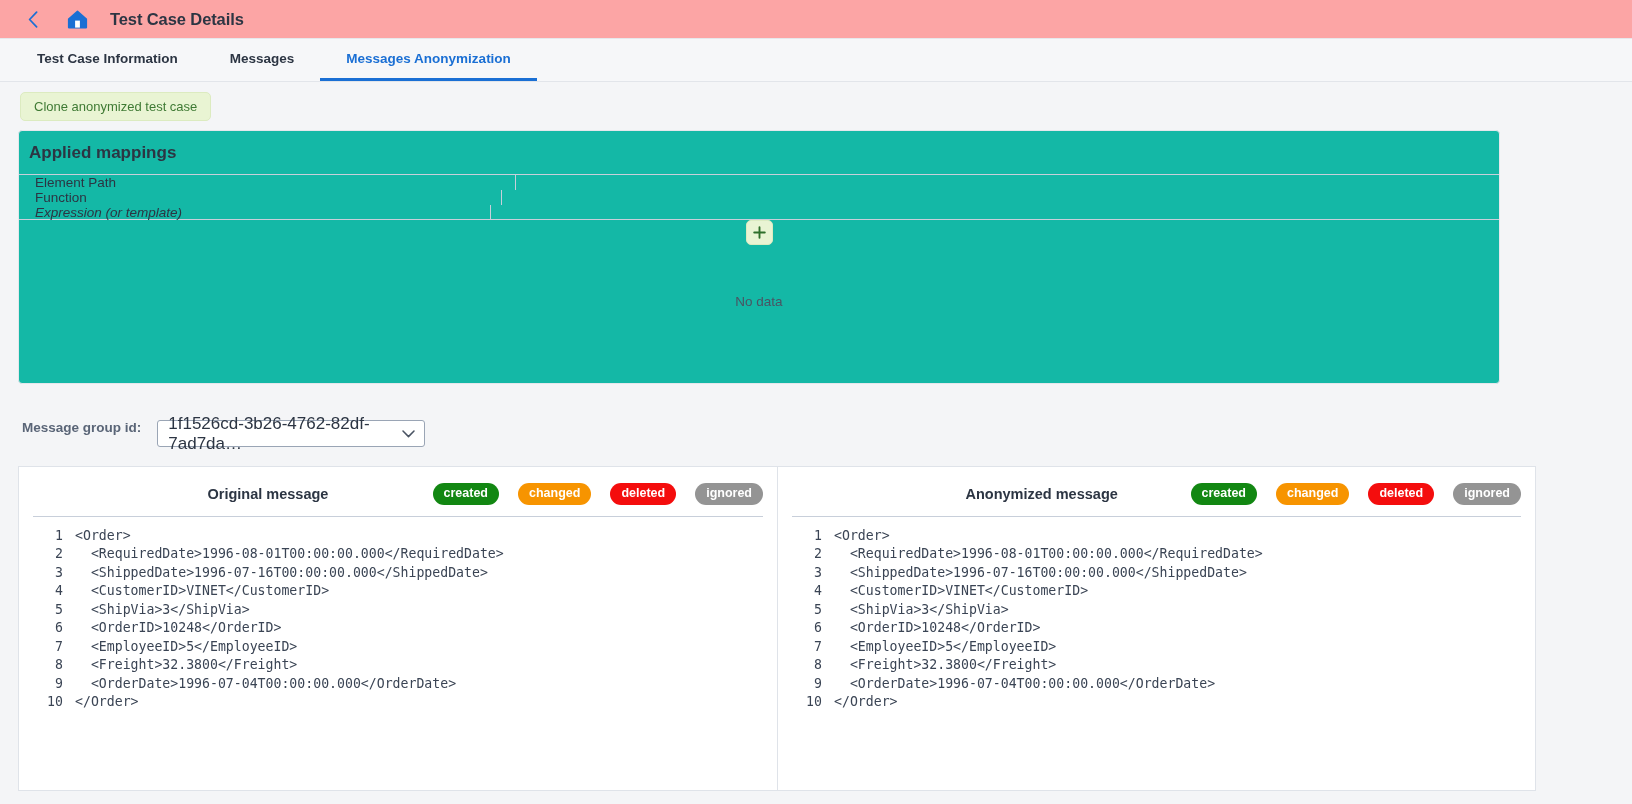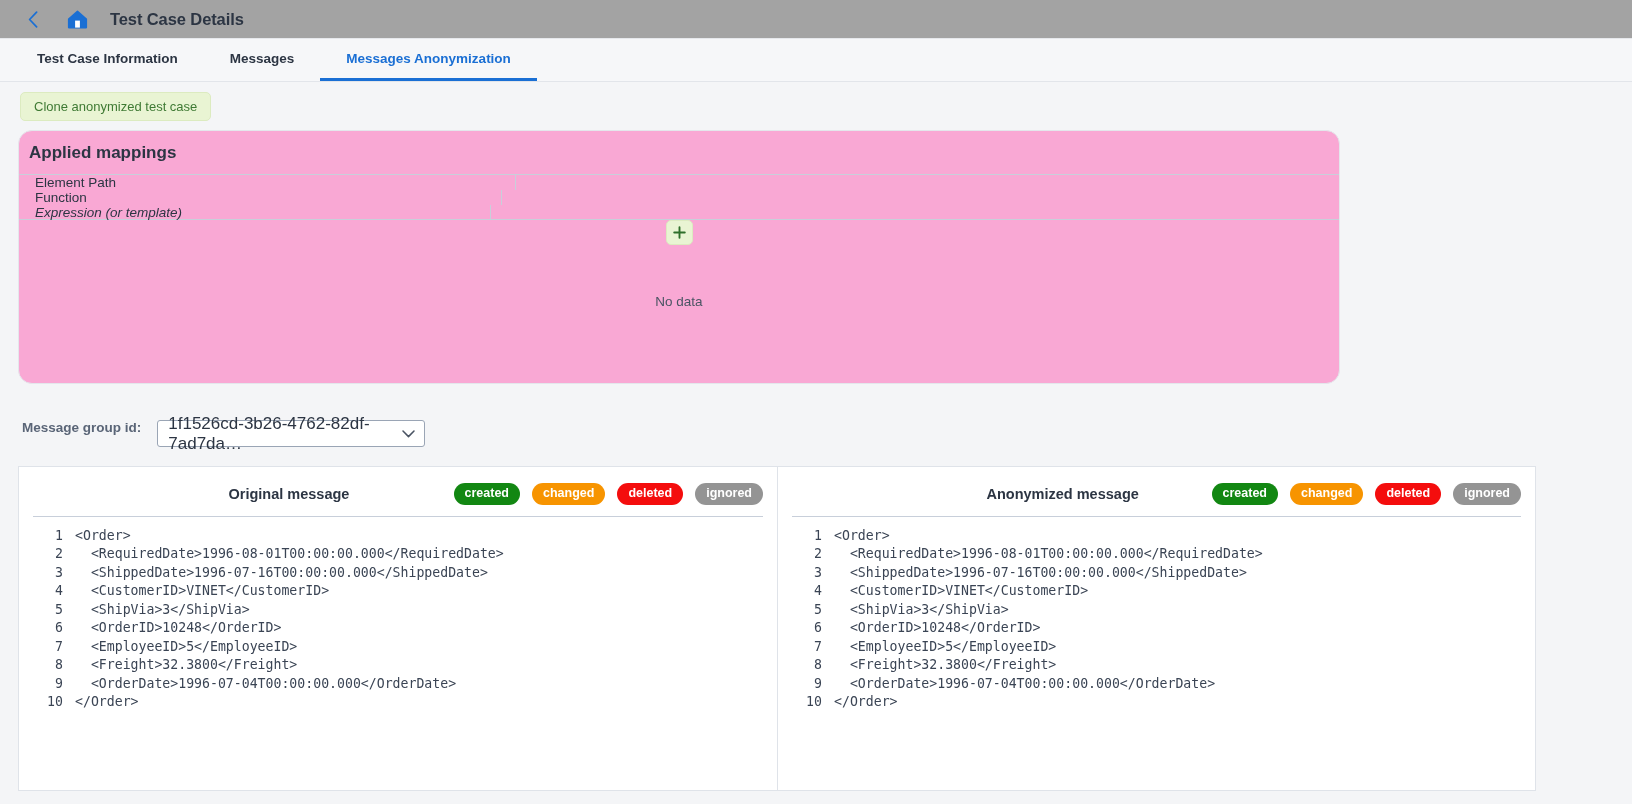--- a/index.html
+++ b/index.html
@@ -7,21 +7,21 @@
     width: 1632px; height: 804px;
     background: #f4f5f7;
     font-family: "Liberation Sans", sans-serif;
     color: #2c3543;
     overflow: hidden;
   }
 
   
   .topbar {
     height: 39px;
-    background: #a3a3a3;
+    background: #fca5a5;
     display: flex;
     align-items: center;
     padding-left: 22px;
     border-bottom: 1px solid #e6e8ec;
   }
   .back-chevron {
     width: 22px; height: 22px;
     display: flex; align-items: center; justify-content: center;
     cursor: pointer;
     color: #1a6fd4;
@@ -81,24 +81,24 @@
     font-size: 13px;
     font-family: "Liberation Sans", sans-serif;
     padding: 7px 13px;
     cursor: pointer;
     line-height: 1;
   }
 
   
   .mappings-card {
     margin: 0 20px 0 18px;
-    background: #f9a8d4;
+    background: #14b8a6;
     border: 1px solid #e4e7ec;
-    border-radius: 14px;
-    width: 1322px;
+    border-radius: 4px;
+    width: 1482px;
   }
   .mappings-title {
     font-size: 17px;
     font-weight: bold;
     padding: 12px 0 11px 10px;
     color: #2c3543;
   }
   .table-head {
     display: flex;
     border-top: 1px solid #c8cfda;
@@ -188,21 +188,21 @@
     padding-bottom: 11px;
     border-bottom: 1px solid #c8cfda;
     justify-content: flex-end;
   }
   .panel-title {
     font-size: 14.5px;
     font-weight: bold;
     color: #2c3543;
     width: 225px;
   }
-  .badges { display: flex; gap: 12px; }
+  .badges { display: flex; gap: 19px; }
   .badge {
     font-size: 12.5px;
     font-weight: bold;
     color: #ffffff;
     border-radius: 11px;
     padding: 4px 11px 5px 11px;
     line-height: 1;
     cursor: pointer;
     user-select: none;
   }

